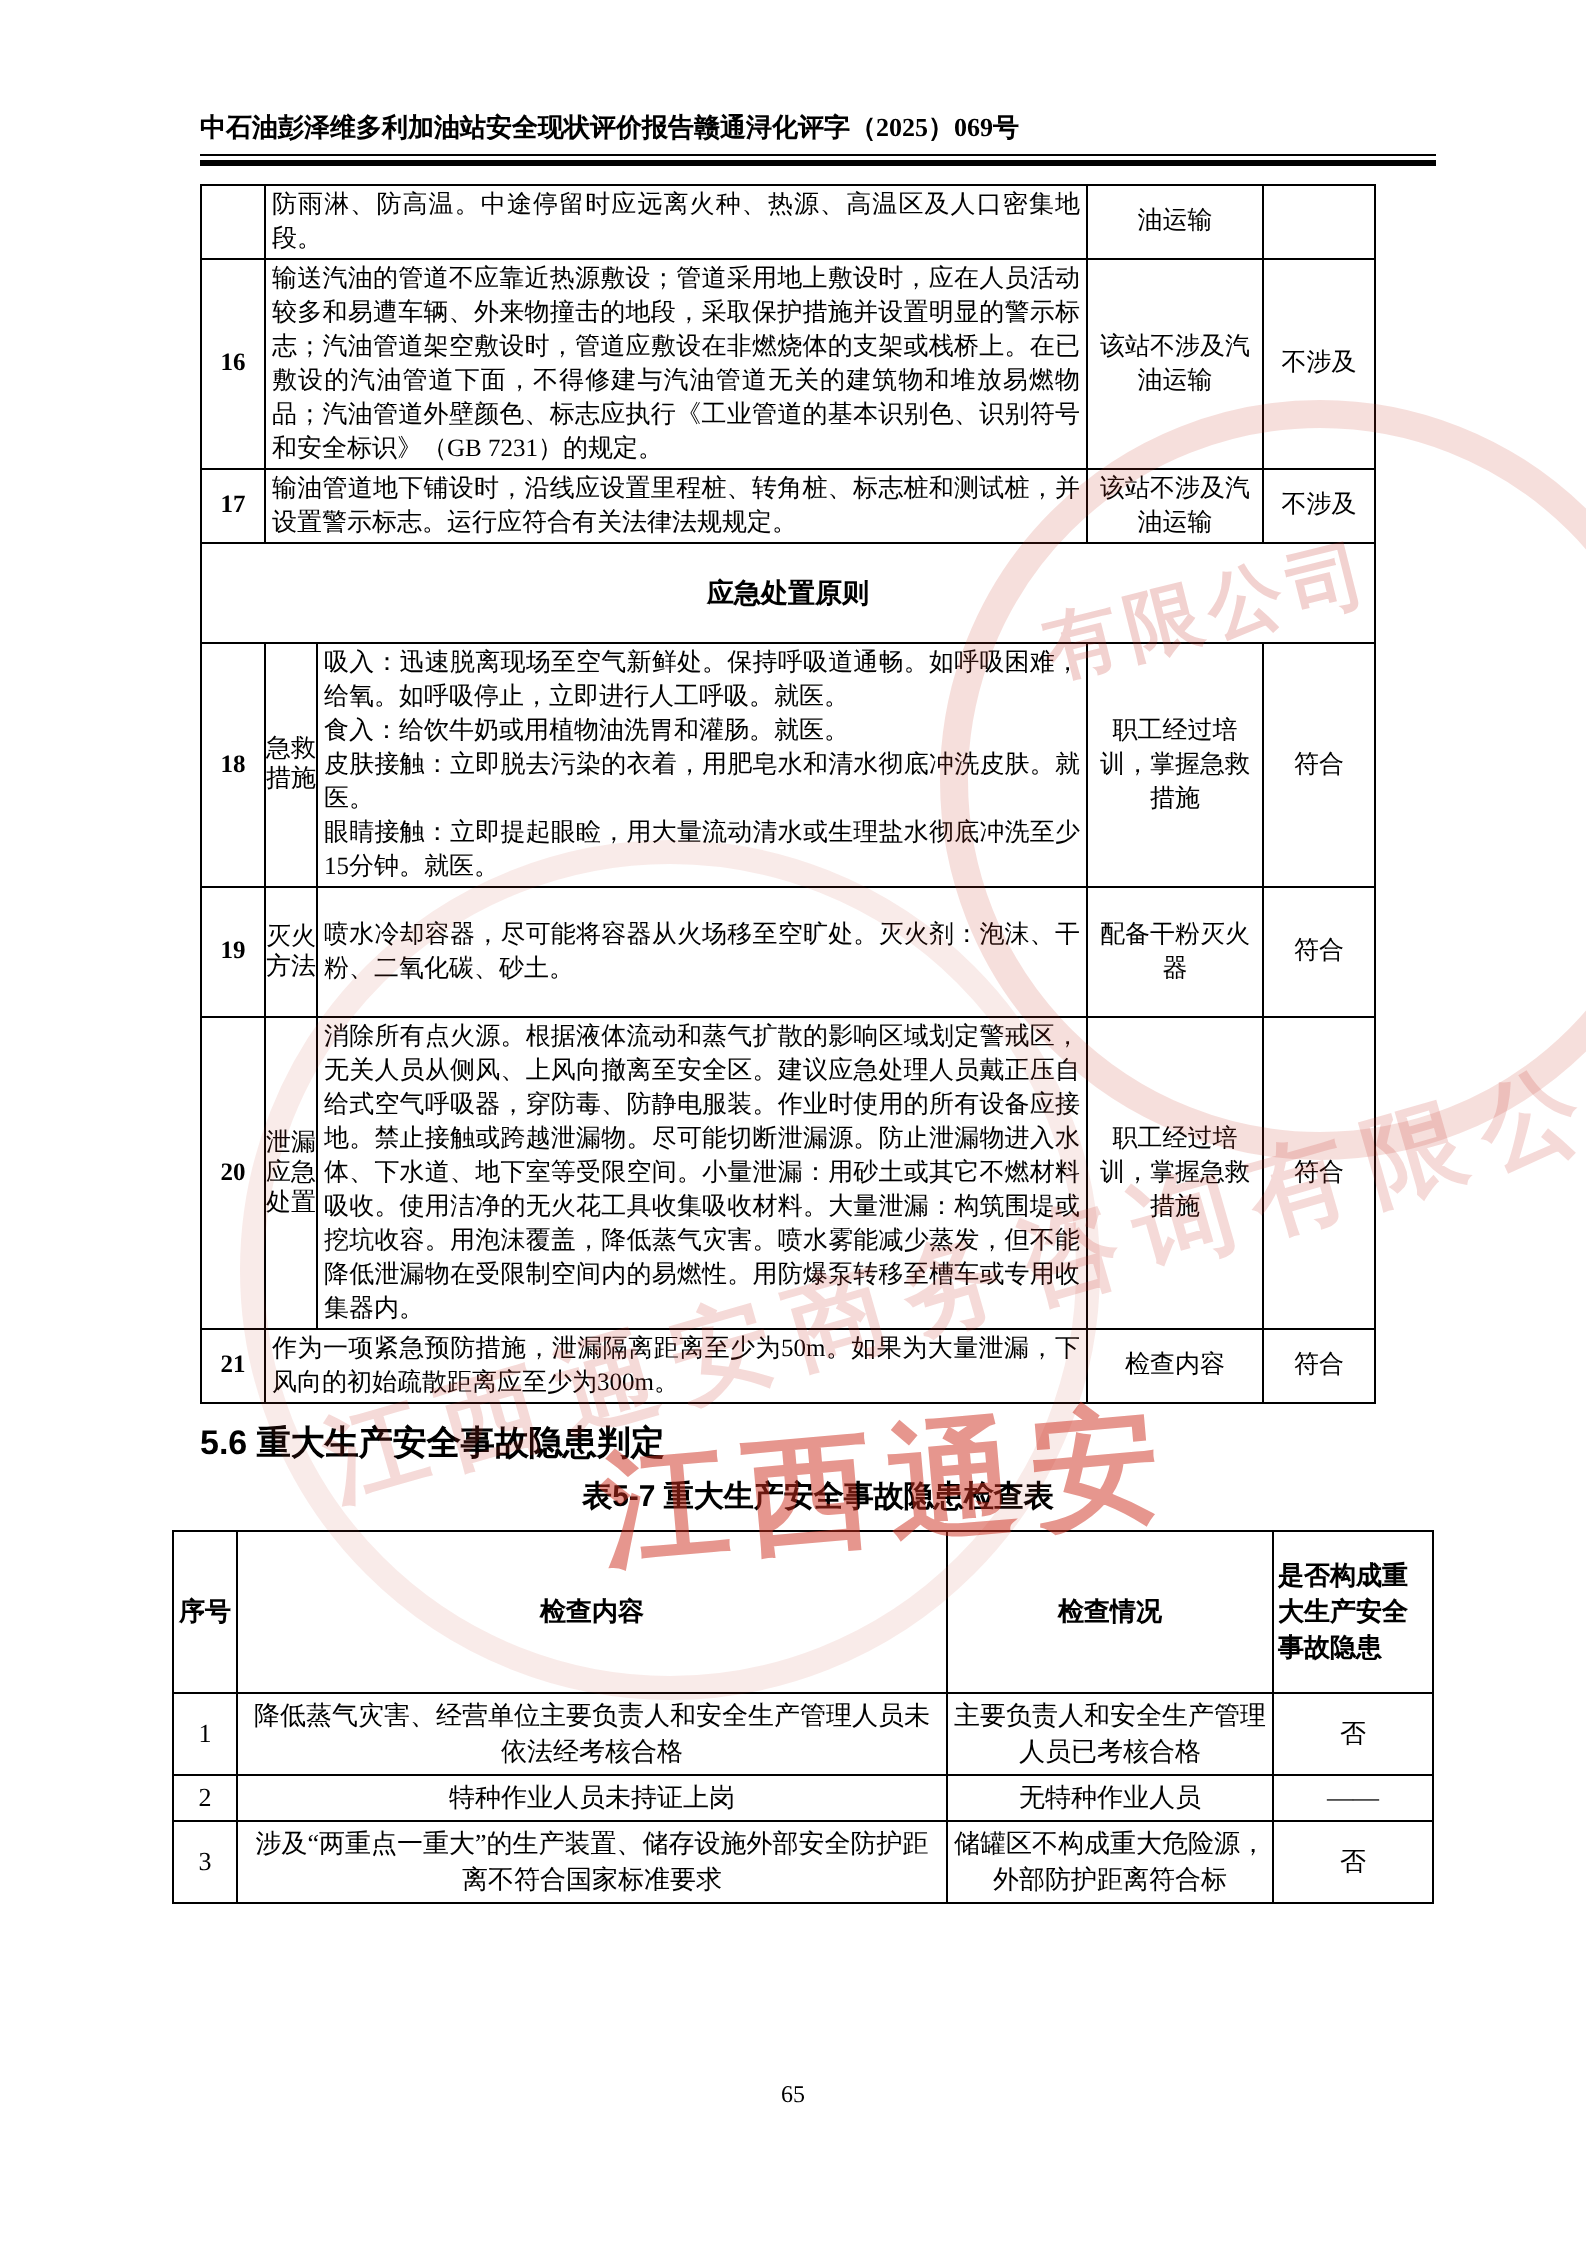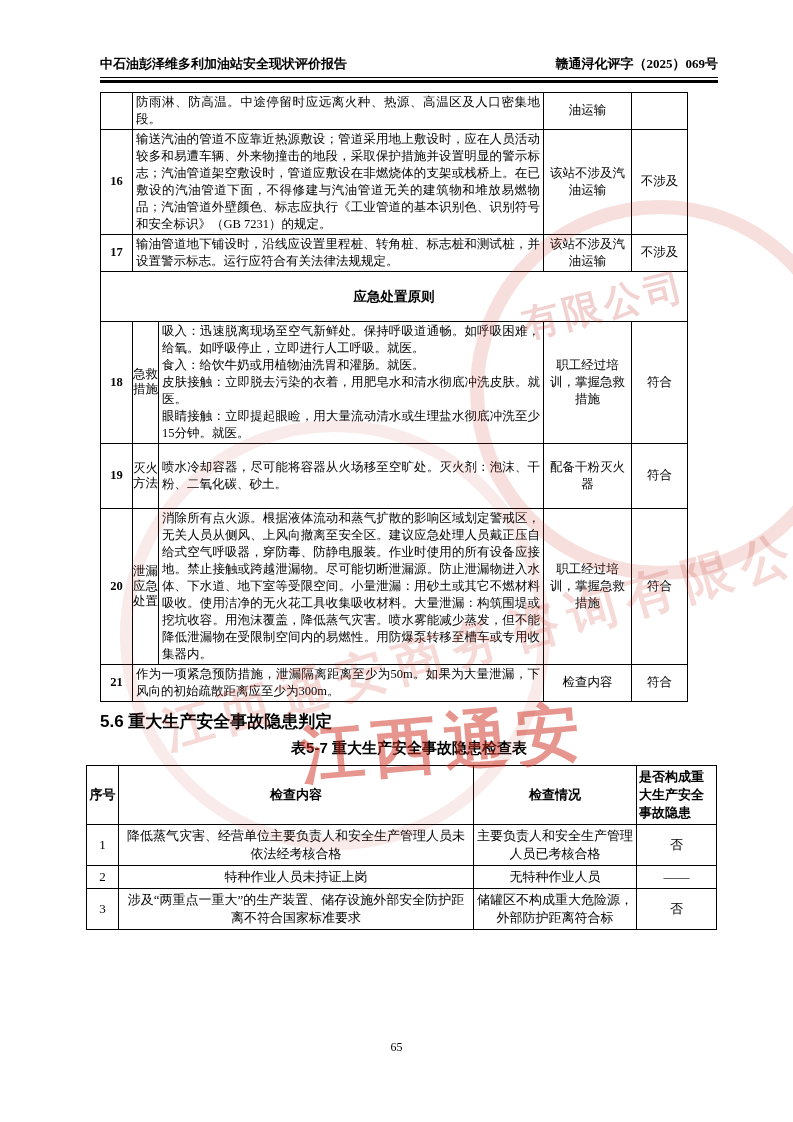--- a/index.html
+++ b/index.html
@@ -2,21 +2,21 @@
 <html><head>
 <meta charset="utf-8">
 <style>
   *{box-sizing:border-box;margin:0;padding:0}
   body{margin:0;background:#fff}
   .page{position:relative;width:793px;height:1122px;background:#fff;overflow:hidden;
         font-family:"Liberation Serif","DejaVu Serif",serif;color:#000}
   .inner{position:absolute;left:100px;top:55px;width:618px}
 
   
-  .hdr{display:flex;justify-content:space-between;align-items:flex-end;
+  .hdr{display:flex;align-items:flex-end;
        font-weight:bold;font-size:13px;padding-bottom:4px;border-bottom:1px solid #000}
   .hdr-rule{height:2.5px;background:#000;margin-top:2px}
 
   
   table{border-collapse:collapse;table-layout:fixed}
   .t1{width:588px;font-size:12.5px;line-height:17px;margin-top:9px}
   .t1 td{border:1px solid #000;vertical-align:middle;padding:1px 3px}
   .t1 .num{text-align:center;font-weight:bold;padding:6px 0}
   .t1 .label{text-align:center;padding:17px 0;line-height:15px}
   .t1 .content{text-align:justify;white-space:pre-line}
@@ -30,21 +30,21 @@
   .h56{margin-top:8px;font-family:"Liberation Sans","DejaVu Sans",sans-serif;
        font-weight:bold;font-size:17px}
   .caption{margin-top:6px;text-align:center;font-family:"Liberation Sans","DejaVu Sans",sans-serif;
            font-weight:bold;font-size:15px}
 
   
   .t2wrap{margin-left:-14px;margin-top:7px}
   .t2{width:630px;font-size:13px;line-height:18px}
   .t2 td,.t2 th{border:1px solid #000;vertical-align:middle;text-align:center;padding:2px 3px}
   .t2 th{font-weight:bold;padding:2px 1px}
-  .t2 .hdr-last{text-align:left;padding:2px 2px}
+  .t2 .hdr-last{text-align:left;padding:13px 2px}
 
   
   .pagenum{position:absolute;left:0;right:0;top:1040px;text-align:center;font-size:12px}
 
   
   .wm{position:absolute;inset:0;pointer-events:none;z-index:9;overflow:hidden}
   .wm-circle{position:absolute;border-radius:50%}
   .wm-c1{left:470px;top:200px;width:380px;height:380px;border:14px solid rgba(200,55,40,.16)}
   .wm-c2{left:120px;top:420px;width:430px;height:430px;border:12px solid rgba(200,55,40,.10)}
   .wm-text{position:absolute;font-weight:bold;white-space:nowrap;

